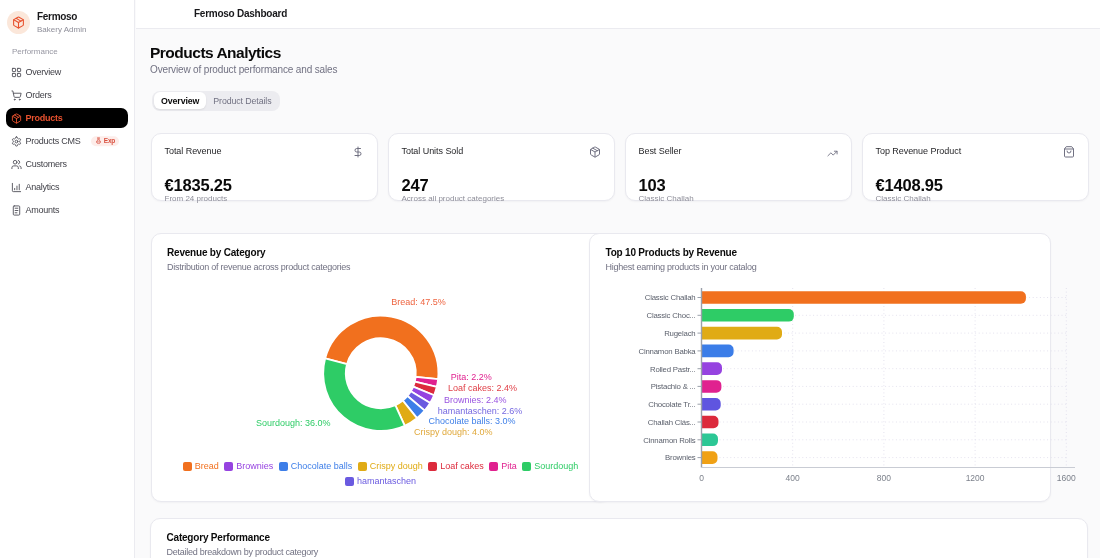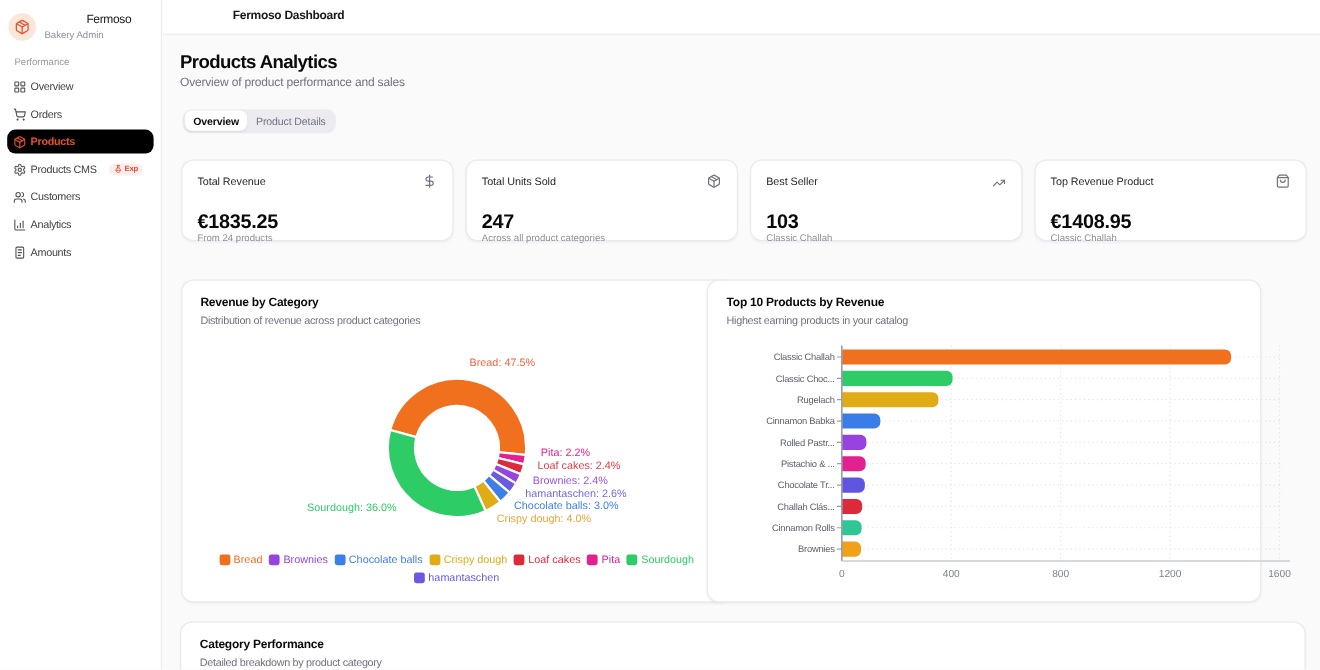--- a/index.html
+++ b/index.html
@@ -2,21 +2,21 @@
 <html><head>
 <meta charset="utf-8">
 <style>
 * { margin:0; padding:0; box-sizing:border-box; }
 html,body { width:1100px; height:558px; overflow:hidden; }
 body { font-family:"Liberation Sans", sans-serif; background:#fafafb; position:relative; }
 .abs { position:absolute; }
 
 #sidebar { left:0; top:0; width:135px; height:558px; background:#fff; border-right:1px solid #ebebf0; }
 #logo { left:7px; top:11px; width:23px; height:23px; border-radius:50%; background:#fbe7da; display:flex; align-items:center; justify-content:center; }
-.brand { left:37px; top:11px; font-size:10px; font-weight:400; color:#18181b; letter-spacing:-0.3px;margin-left:35px; }
+.brand { left:37px; top:11px; font-size:10px; font-weight:700; color:#18181b; letter-spacing:-0.3px; }
 .brandsub { left:37px; top:24.5px; font-size:8px; color:#8e8e99; }
 .navlabel { left:12px; top:47px; font-size:8px; color:#9797a2; }
 .nav { left:6px; width:122px; height:20px; border-radius:7px; display:flex; align-items:center; padding-left:5px; color:#3f3f46; font-size:9px; letter-spacing:-0.25px; }
 .nav svg { margin-right:3.5px; flex:0 0 auto; }
 .nav.active { background:#000000; color:#e8512e; font-weight:600; }
 .expbadge { position:absolute; right:9px; top:50%; transform:translateY(-50%); background:#fdedea; border-radius:8px; height:9.5px; padding:0 4px; display:flex; align-items:center; color:#d9503f; font-size:6.5px; font-weight:700; }
 .expbadge svg { margin-right:2px; }
 
 #header { left:136px; top:0; width:964px; height:29px; background:#fff; border-bottom:1px solid #ebebf0; }
 #headtitle { left:150px; top:8px; font-size:10px; font-weight:700; color:#18181b; letter-spacing:-0.25px;padding-left:44px; }

